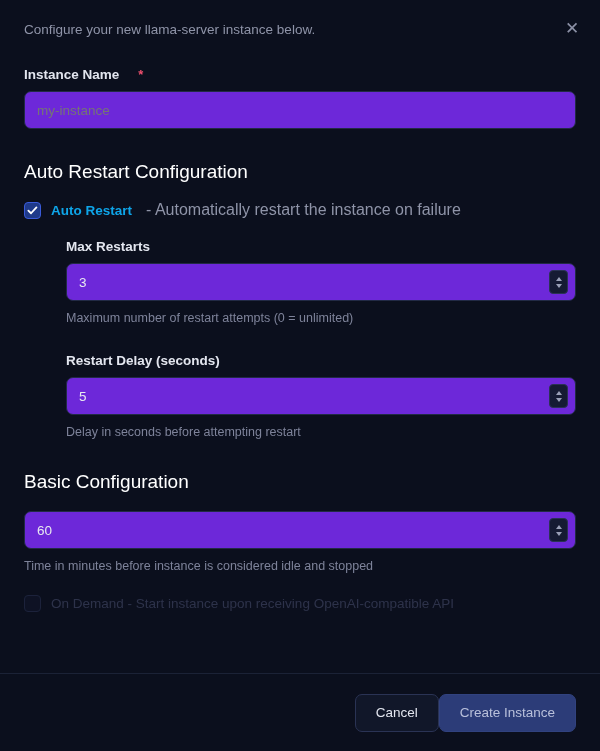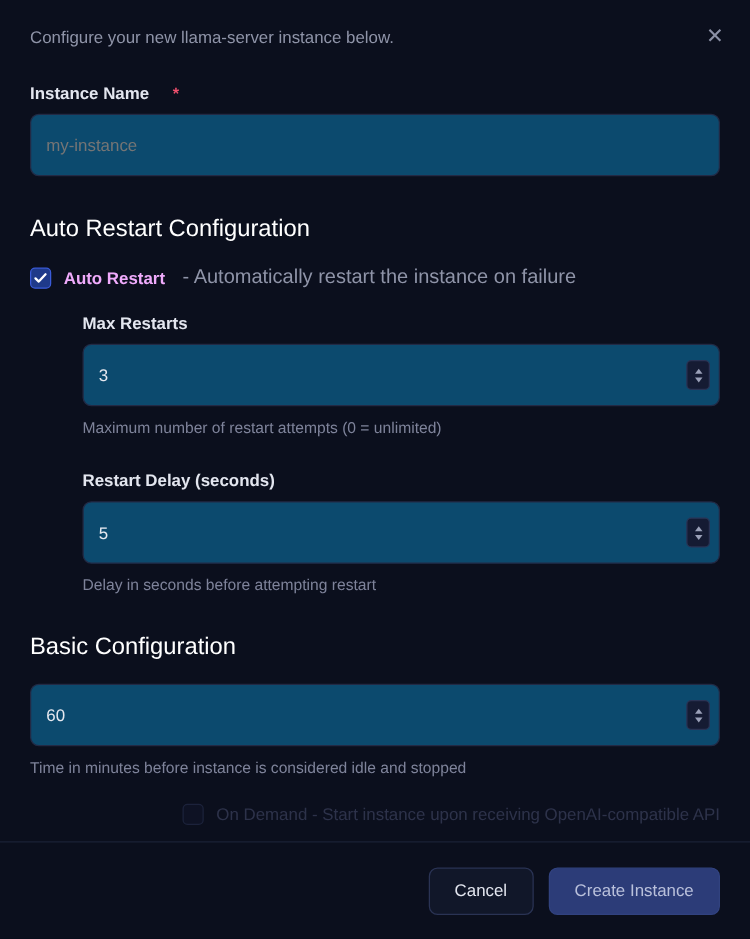--- a/index.html
+++ b/index.html
@@ -65,22 +65,22 @@
     align-items: center;
     gap: 19px;
   }
   .req {
     color: #f0506e;
     font-weight: bold;
     font-size: 13px;
   }
   .text-input {
     width: 100%;
-    height: 50px;
-    background: #0c4a6e;
+    height: 38px;
+    background: #6d28d9;
     border: 1px solid #222a45;
     border-radius: 7px;
     color: #e7e9f0;
     font-size: 13.5px;
     font-family: "Liberation Sans", sans-serif;
     padding: 0 12px;
     outline: none;
   }
   .text-input::placeholder { color: #6d7governed; }
   .hint {
@@ -109,21 +109,21 @@
     display: flex;
     align-items: center;
     justify-content: center;
     flex: 0 0 auto;
     cursor: pointer;
   }
   .checkbox svg { display: block; }
   .checkbox-label {
     font-size: 13.5px;
     font-weight: bold;
-    color: #f0abfc;
+    color: #0ea5e9;
   }
   .checkbox-desc {
     font-size: 16px;
     color: #8f94a8;
     margin-left: 4px;
   }
   .indent {
     margin-left: 42px;
   }
   .number-wrap {
@@ -162,37 +162,35 @@
     margin-bottom: 9px;
   }
   .fade-row {
     margin-top: 22px;
     font-size: 13.5px;
     color: #4a5070;
     display: flex;
     align-items: center;
     gap: 10px;
     opacity: 0.55;
-    justify-content: flex-end;
   }
   .fade-check {
     width: 17px; height: 17px;
     border-radius: 4px;
     border: 1px solid #2a3354;
     background: #11162a;
     flex: 0 0 auto;
   }
   .footer {
     flex: 0 0 auto;
     height: 78px;
     border-top: 1px solid #1b2236;
     display: flex;
     align-items: center;
     justify-content: flex-end;
-    gap: 12px;
     padding: 0 24px;
     background: #0b0f1d;
   }
   .btn {
     height: 38px;
     border-radius: 7px;
     font-size: 13.5px;
     font-family: "Liberation Sans", sans-serif;
     cursor: pointer;
     padding: 0 20px;

